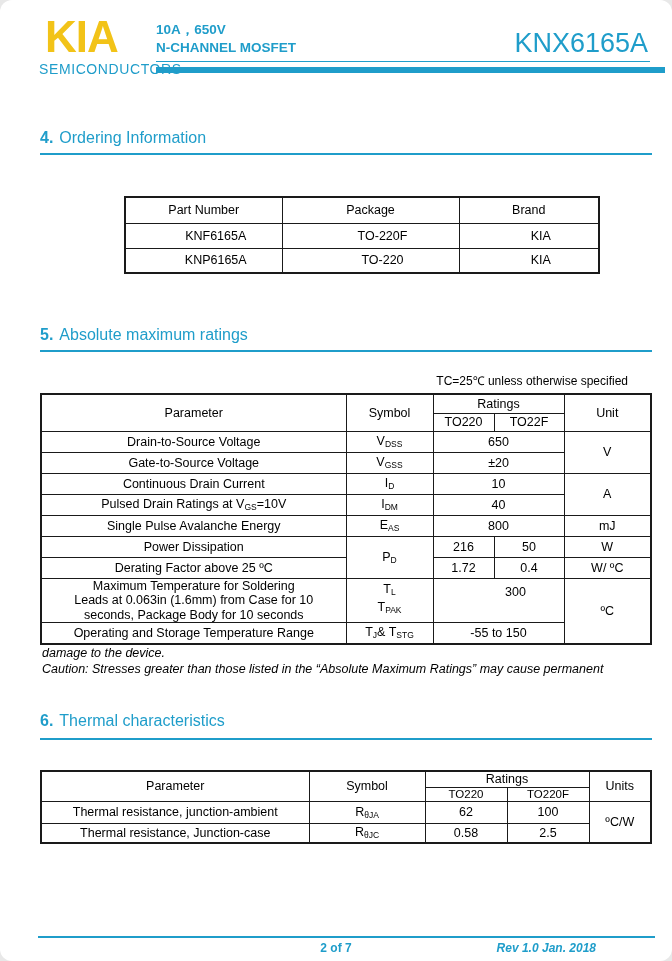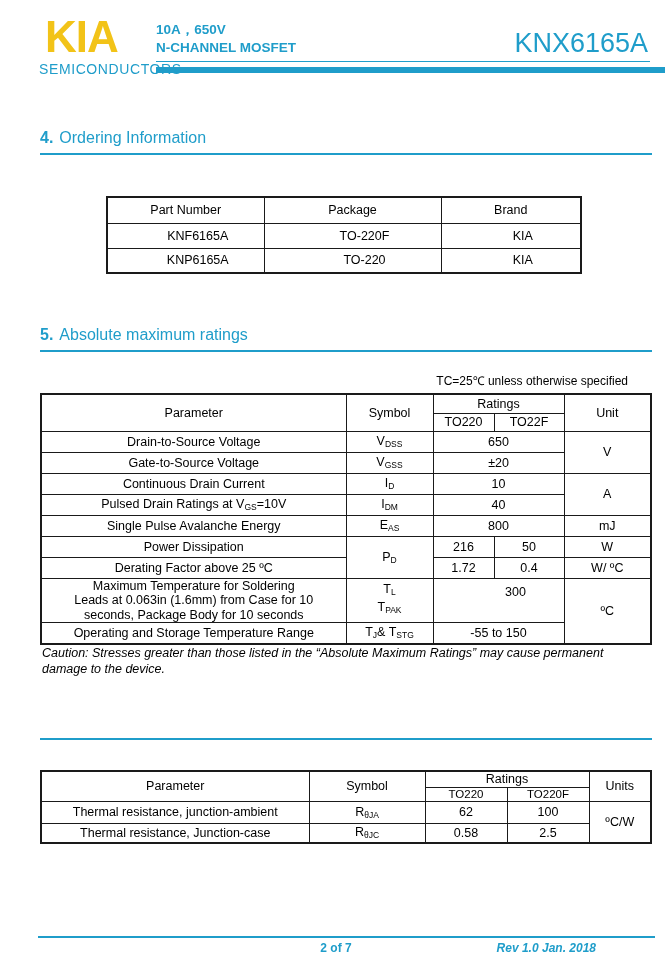--- a/index.html
+++ b/index.html
@@ -2,20 +2,21 @@
 <html style="--accent: #1f9dca; --logo-gold: #f2c318; --border-dark: #1a1a1a; --border-gray: #9a9a9a;"><head>
 <meta charset="utf-8">
 <style>
   :root { --accent:#1f9dca; --logo-gold:#f2c318; --border-dark:#1a1a1a; --border-gray:#9a9a9a; }
   * { box-sizing:border-box; }
   html,body { margin:0; padding:0; background:#e8e8e8; }
   .page {
     position:relative; width:672px; height:961px; margin:0 auto;
     background:#ffffff; font-family:"Liberation Sans", sans-serif; color:#000;
     overflow:hidden;
+    border-radius:12px;
   }
   
   .logo { position:absolute; left:45px; top:12px; font-size:44px; font-weight:bold;
           letter-spacing:-1px; color:var(--logo-gold); }
   .logo-sub { position:absolute; left:39px; top:61px; font-size:14px; letter-spacing:.6px;
               color:var(--accent); }
   .hdr-mid { position:absolute; left:156px; top:21px; font-size:13.5px; font-weight:bold;
              line-height:18px; color:var(--accent); }
   .part-no { position:absolute; right:24px; top:28px; font-size:27px; color:var(--accent); }
   .thin-rule  { position:absolute; left:156px; top:61px; width:494px; height:1px; background:var(--accent); }
@@ -28,21 +29,21 @@
   table.dtable { border-collapse:collapse; table-layout:fixed; position:absolute;
                  font-size:12.5px; color:#000; }
   table.dtable td { border:1px solid var(--border-dark); padding:0; text-align:center;
                     vertical-align:middle; overflow:hidden; }
   table.dtable { border:2px solid var(--border-dark); }
   td.pl { text-align:left; padding-left:8px; }
   td.sym { text-align:left; padding-left:11px; }
   td.gray-b { border-bottom-color:var(--border-gray); }
   .sub { font-size:8.5px; vertical-align:-2px; }
   
-  .ord { left:106px; top:196px; width:474px; }
+  .ord { left:124px; top:196px; width:474px; }
   .ord tr.hdr td { height:26px; }
   .ord tr.row td { height:25px;padding-left:24px; }
   
   .abs { left:40px; top:393px; width:610px; }
   .abs tr.hh1 td { height:19px; }
   .abs tr.hh2 td { height:18px; }
   .abs tr.r td  { height:21px; }
   .abs tr.rbig td { height:44px; }
   .param-multi { line-height:14.5px; padding-top:1px; padding-bottom:1px; }
   .sym-multi { line-height:15px; }
@@ -192,24 +193,27 @@
     </tr>
     <tr class="r">
       <td class="pl">Operating and Storage Temperature Range</td>
       <td class="sym"><span>T</span><span class="sub">J</span><span>&amp; T</span><span class="sub">STG</span></td>
       <td colspan="2">-55 to 150</td>
     </tr>
   </tbody>
     </table>
 
   <div class="caution">
+    <div>damage to the device.</div>
     <div>Caution: Stresses greater than those listed in the “Absolute Maximum Ratings” may cause permanent</div>
-    <div>damage to the device.</div>
-  </div>
-
+  </div>
+
+  <div class="sec-title" style="top:712px;">
+    <span class="sec-num">6.</span><span>Thermal characteristics</span>
+  </div>
   <div class="sec-rule" style="top:738px;"></div>
 
   <table class="dtable thm">
     <colgroup>
         <col style="width:268px">
         <col style="width:116px">
         <col style="width:82px">
         <col style="width:82px">
         <col style="width:62px">
       </colgroup>

